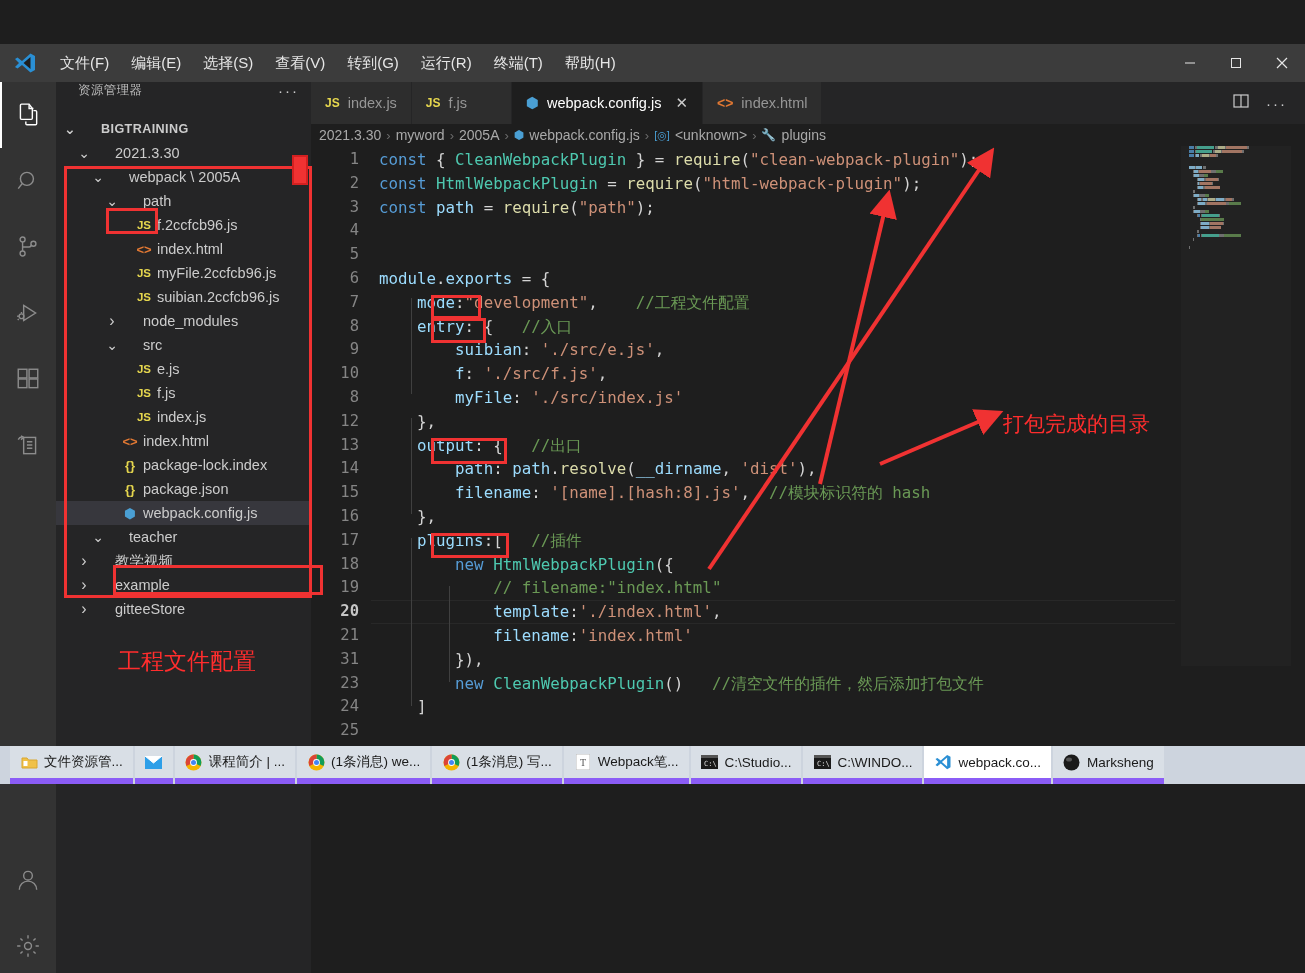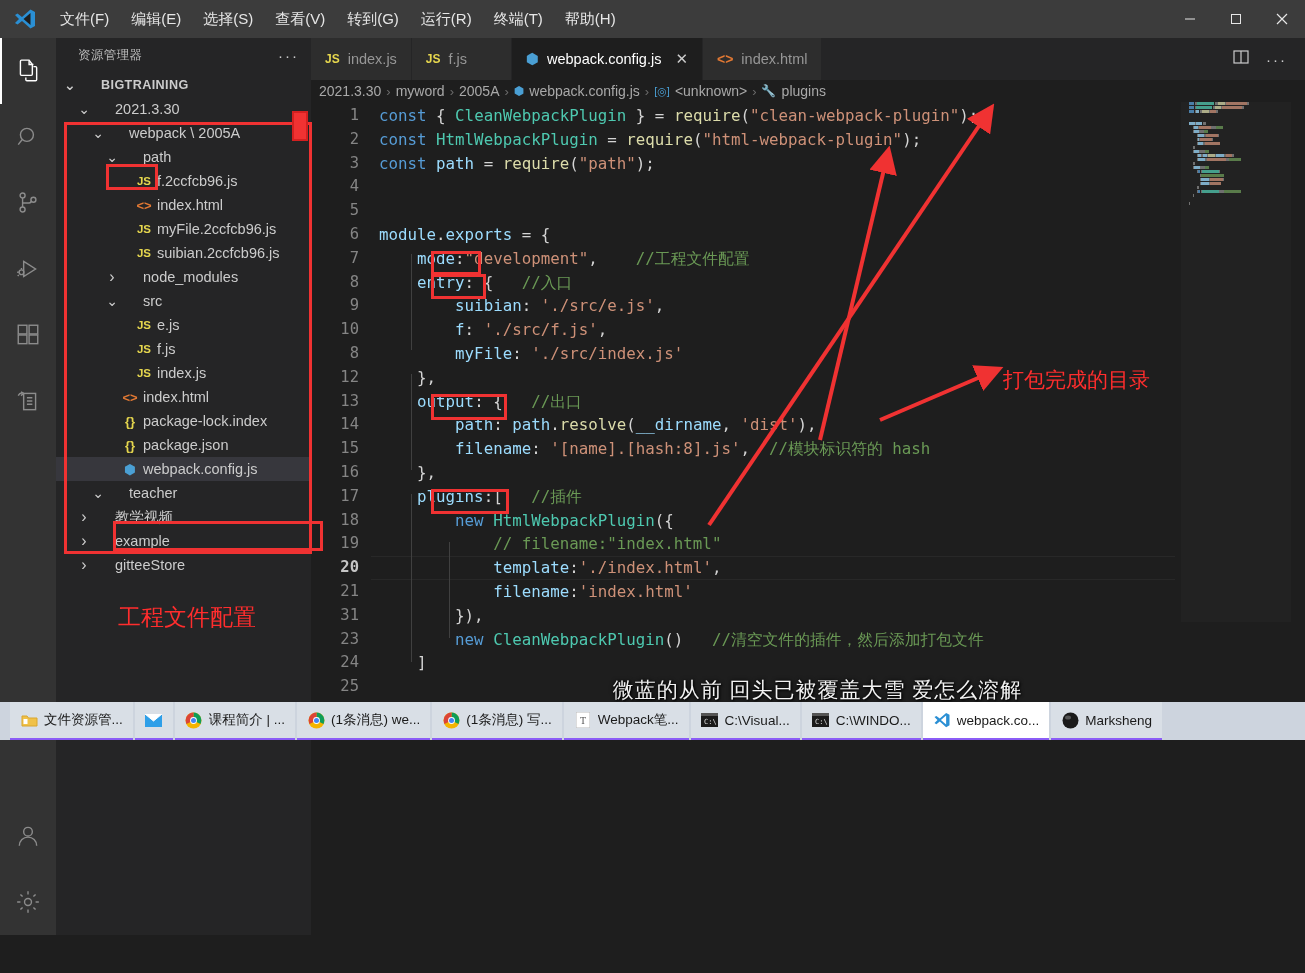--- a/index.html
+++ b/index.html
@@ -2,21 +2,21 @@
 <html><head>
 <meta charset="utf-8">
 <style>
   * { box-sizing: border-box; margin: 0; padding: 0; }
   html, body {
     width: 1305px; height: 973px; overflow: hidden;
     background: #1e1e1e;
     font-family: "Liberation Sans", "DejaVu Sans", sans-serif;
     -webkit-font-smoothing: antialiased;
   }
-  #app { position: relative; width: 1305px; height: 740px; }
+  #app { position: relative; width: 1305px; height: 740px; margin-top: 44px; }
 
   
   .titlebar {
     position: absolute; top: 0; left: 0; width: 1305px; height: 38px;
     background: #3c3c3c; display: flex; align-items: center;
     color: #cccccc; font-size: 15px;
   }
   .vscode-logo { width: 50px; height: 38px; display:flex; align-items:center; justify-content:center; }
   .menu { display: flex; align-items: center; gap: 2px; }
   .menu-item { padding: 4px 10px; font-size: 15px; color: #e6e6e6; white-space: nowrap; cursor: default; }
@@ -39,21 +39,21 @@
   .act-icon.active::before {
     content:''; position:absolute; left:0; top:0; width:2px; height:66px; background:#ffffff;
   }
   .act-bottom { margin-top: auto; }
 
   
   .sidebar {
     position: absolute; top: 38px; left: 56px; width: 255px; height: 897px;
     background: #252526; color: #cccccc; overflow: hidden;
   }
-  .sb-header { height: 35px; display: flex; align-items: center; justify-content: space-between;
+  .sb-header { height: 35px; display: flex; align-items: flex-start; justify-content: space-between;
                padding: 0 12px 0 22px; font-size: 12.5px; letter-spacing: .4px; color: #bbbbbb; }
   .sb-dots { letter-spacing: 2px; font-size: 15px; color: #cccccc; }
   .tree { font-size: 14.5px; }
   .row { height: 24px; display: flex; align-items: center; white-space: nowrap; color: #cccccc;
          font-size: 14.5px; position: relative; }
   .row.selected { background: #37373d; }
   .row.root { font-weight: bold; font-size: 12.6px; letter-spacing: .4px; }
   .chev { width: 16px; display:inline-block; text-align:center; color:#cccccc; font-size: 11px; flex: 0 0 16px;}
   .ficon { width: 20px; display: inline-flex; align-items:center; justify-content:center; flex: 0 0 20px;
            font-size: 11.5px; font-weight: bold; font-family: "Liberation Sans", sans-serif; }
@@ -118,21 +118,21 @@
   
   .subtitle { position: absolute; left: 0; right: 0; bottom: 36px; text-align: center;
               color: #f2f2f2; font-size: 21px; text-shadow: 0 0 4px #000, 1px 1px 2px #000;
               letter-spacing: 1px; white-space: nowrap; padding-left: 330px; }
 
   
   .taskbar { position: absolute; bottom: 0; left: 0; width: 1305px; height: 38px;
              background: #cdd4de; display: flex; align-items: stretch; }
   .tb-start { width: 10px; }
   .tb-item { display: flex; align-items: center; gap: 6px; padding: 0 10px; font-size: 13.5px;
-             color: #1a1a1a; border-bottom: 2px solid #8b5cf6; max-width: 136px;
+             color: #1a1a1a; border-bottom: 6px solid #8b5cf6; max-width: 136px;
              background: rgba(255,255,255,.25); margin-right: 2px; white-space: nowrap; overflow: hidden; }
   .tb-item.active { background: #ffffff; }
   .tb-ico { width: 18px; height: 18px; display:inline-flex; align-items:center; justify-content:center; flex:0 0 18px; }
   .tb-label { overflow: hidden; text-overflow: ellipsis; }
 </style>
 </head>
 <body>
 
 <div id="app">
 
@@ -607,21 +607,20 @@
     </defs>
 
     <line x1="709" y1="525" x2="983" y2="120" stroke="#f03232" stroke-width="4" marker-end="url(#ah)"></line>
 
     <line x1="820" y1="440" x2="885" y2="165" stroke="#f03232" stroke-width="4" marker-end="url(#ah)"></line>
 
     <line x1="880" y1="420" x2="985" y2="375" stroke="#f03232" stroke-width="4" marker-end="url(#ah)"></line>
   </svg>
   <div class="ann redtext" style="left:1003px; top:366px; font-size:21px;">打包完成的目录</div>
 
-  <div class="subtitle">微蓝的从前 回头已被覆盖大雪 爱怎么溶解</div>
 
   <div class="taskbar">
     <div class="tb-start"></div>
     <div style="display:flex;align-items:stretch;" id="taskbar">
         <div class="tb-item">
           <span class="tb-ico">
             <svg width="17" height="15" viewBox="0 0 17 15">
               <path d="M1 3 h5 l1.5 2 H16 v8 H1 Z" fill="#f0c148" stroke="#d9a62e"></path>
               <rect x="2.5" y="6" width="4" height="5" fill="#fff"></rect>
             </svg>
@@ -682,21 +681,21 @@
           <span class="tb-label">Webpack笔...</span>
         </div>
         <div class="tb-item">
           <span class="tb-ico">
             <svg width="17" height="14" viewBox="0 0 17 14">
               <rect width="17" height="14" fill="#1a1a1a"></rect>
               <rect y="0" width="17" height="3" fill="#555"></rect>
               <text x="3" y="11" font-size="7" fill="#ddd" font-family="monospace">C:\</text>
             </svg>
           </span>
-          <span class="tb-label">C:\Visual...</span>
+          <span class="tb-label">C:\Studio...</span>
         </div>
         <div class="tb-item">
           <span class="tb-ico">
             <svg width="17" height="14" viewBox="0 0 17 14">
               <rect width="17" height="14" fill="#1a1a1a"></rect>
               <rect y="0" width="17" height="3" fill="#555"></rect>
               <text x="3" y="11" font-size="7" fill="#ddd" font-family="monospace">C:\</text>
             </svg>
           </span>
           <span class="tb-label">C:\WINDO...</span>

